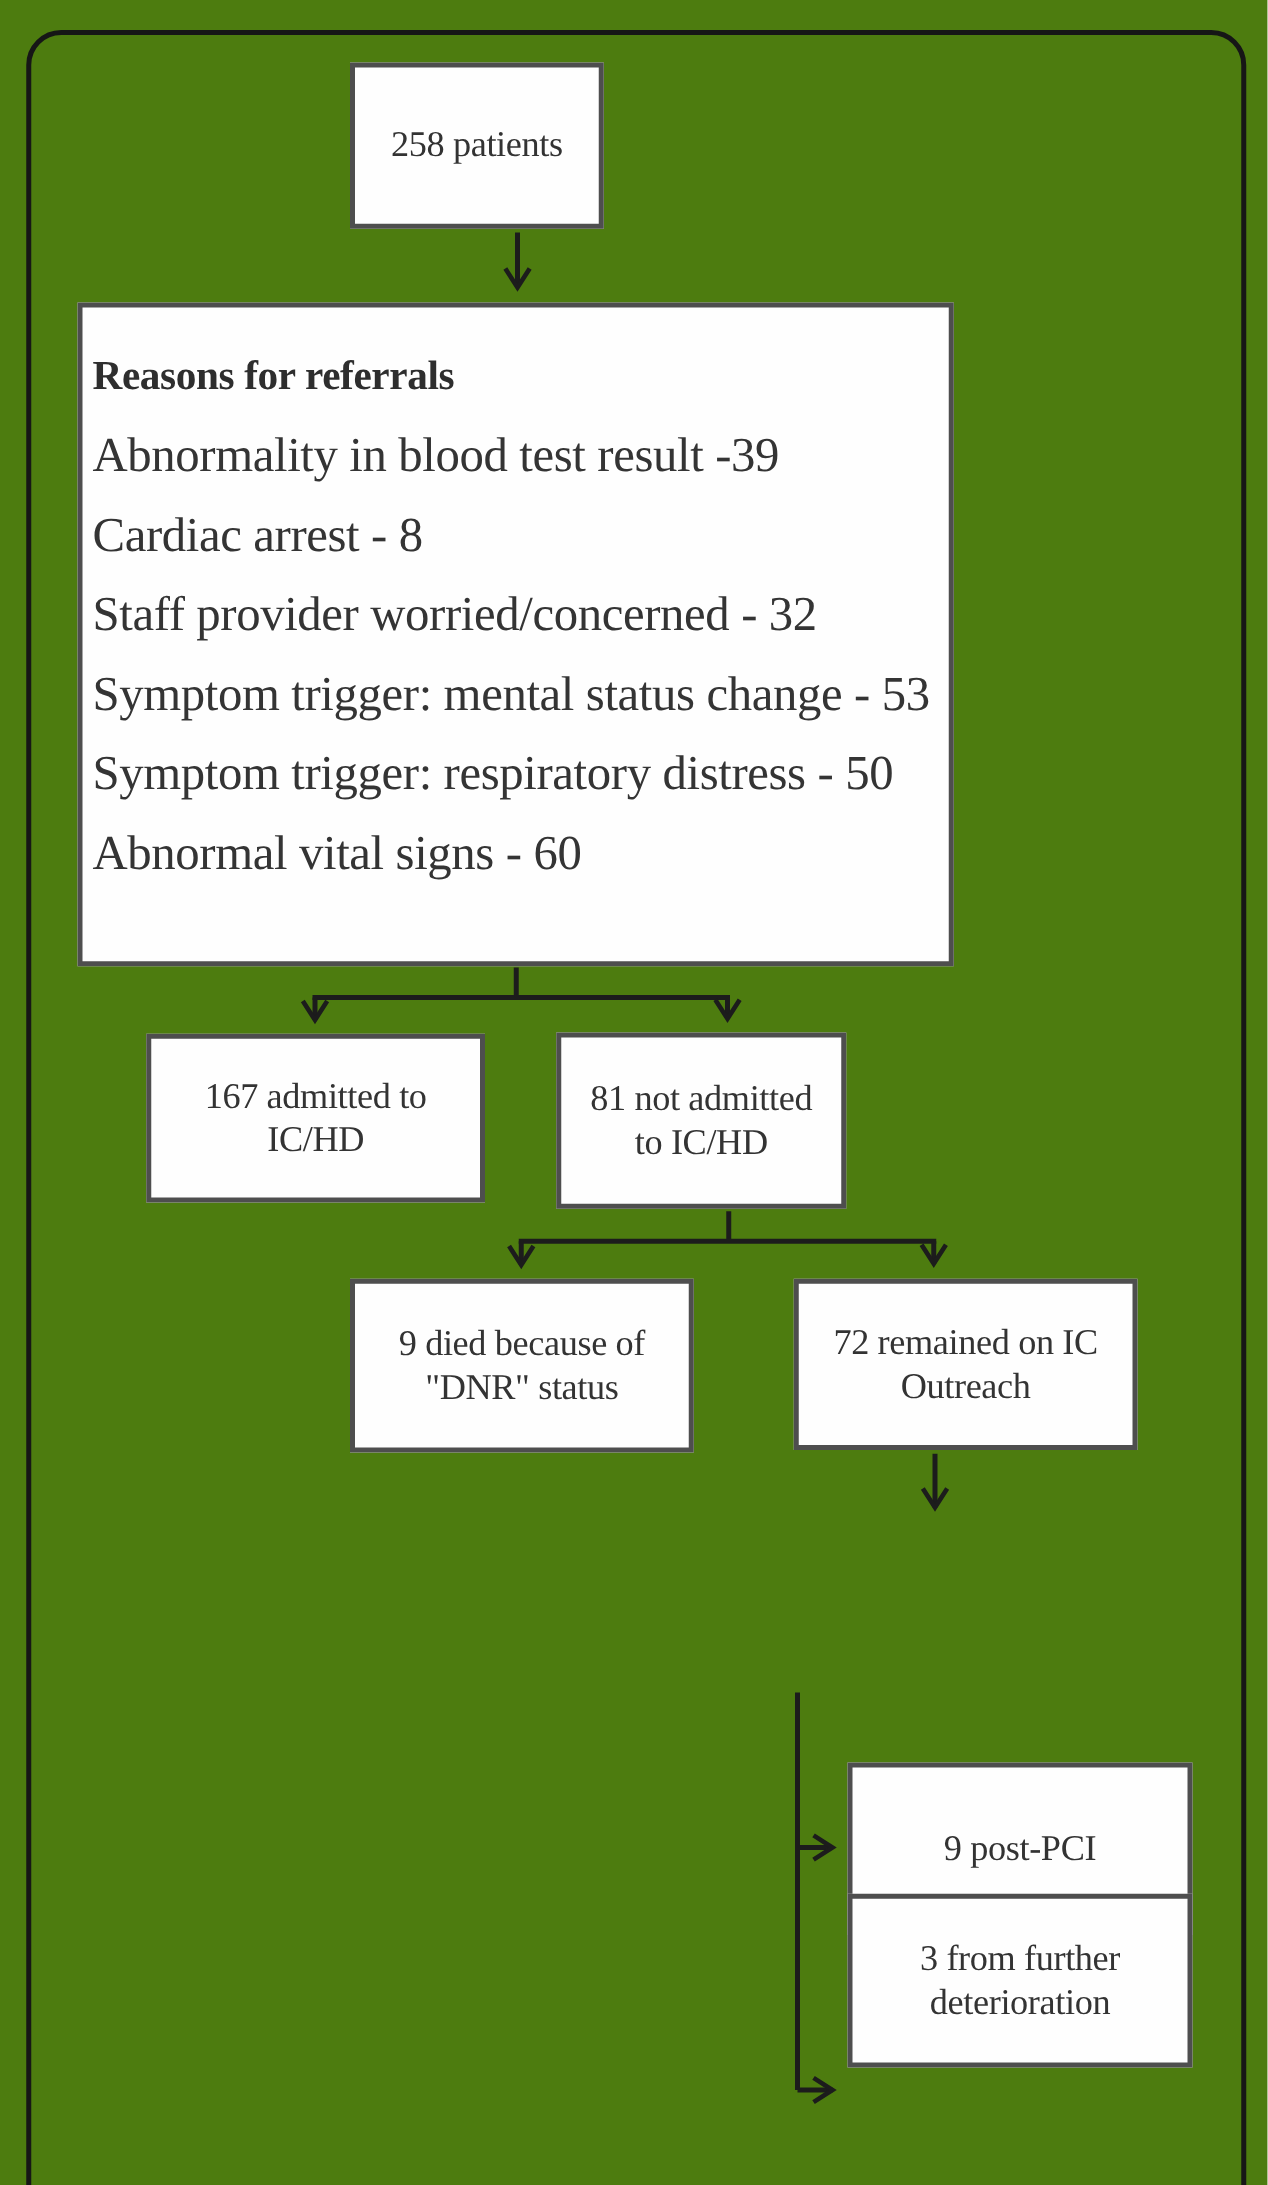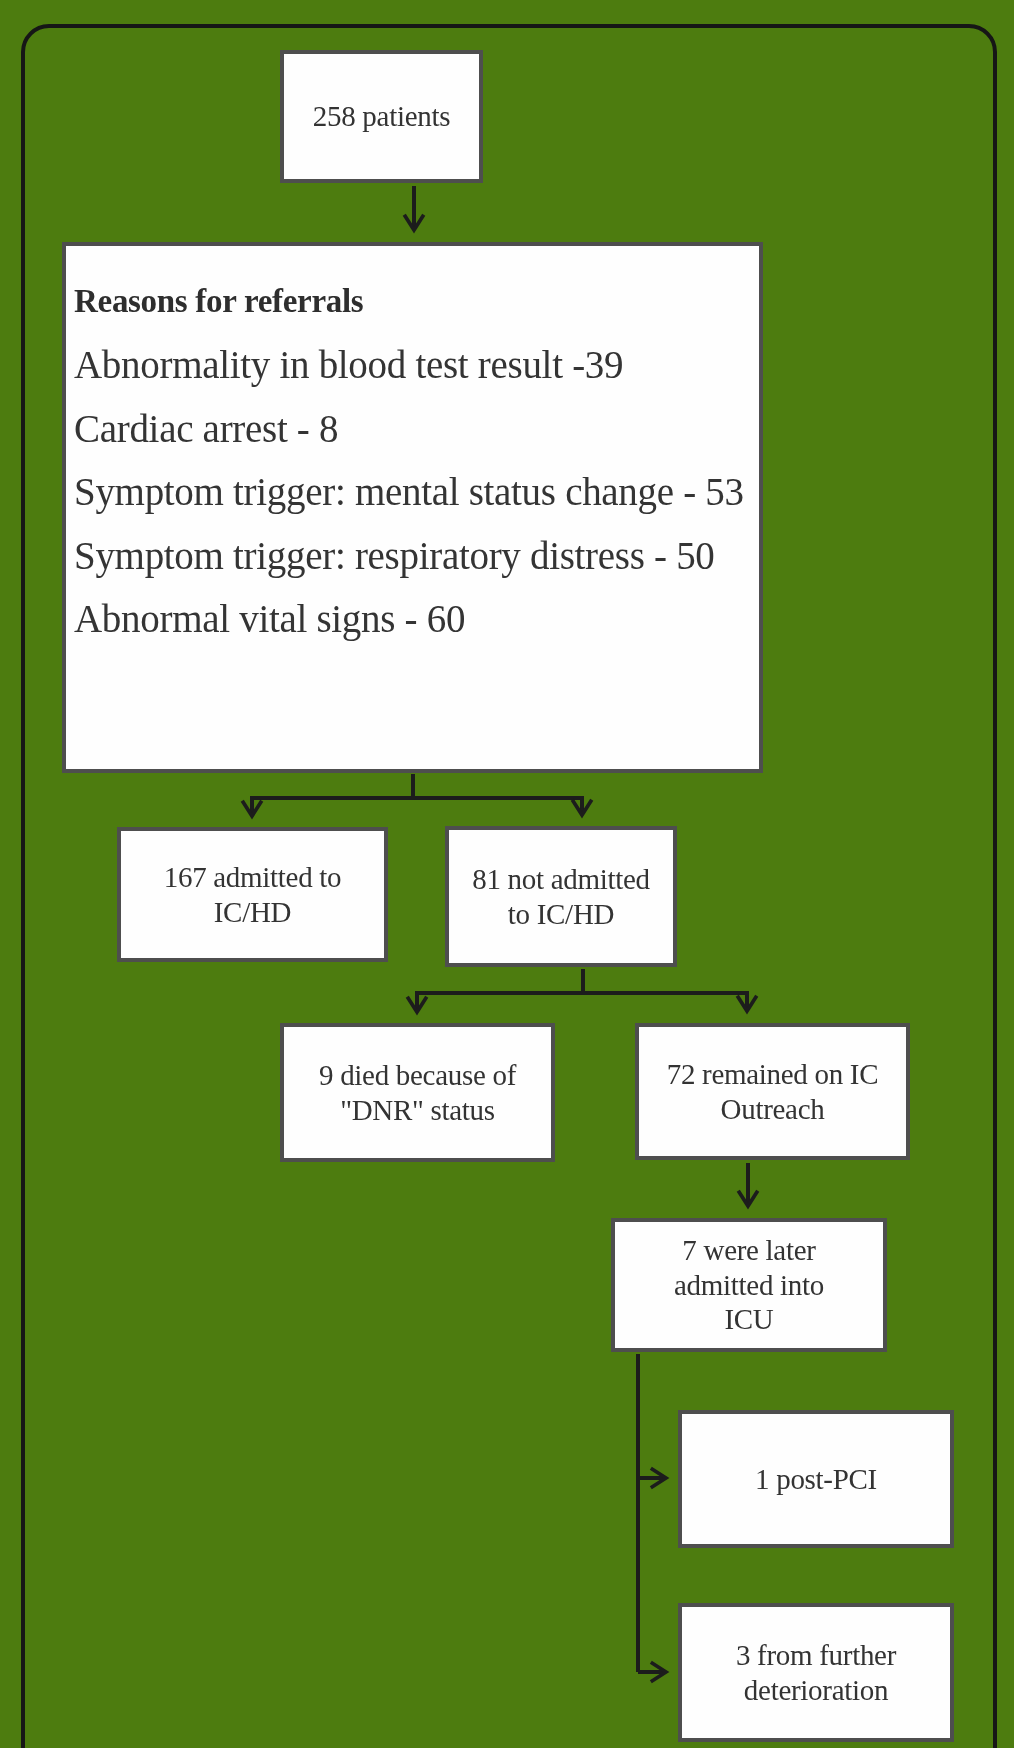--- a/index.html
+++ b/index.html
@@ -30,21 +30,21 @@
   }
   .node-patients   {left:280px;top:50px;  width:203px;height:133px;}
   .node-reasons    {left:62px; top:242px; width:701px;height:531px;
                     display:block;text-align:left;padding:24px 10px 0 8px;}
   .node-admitted   {left:117px;top:827px; width:271px;height:135px;padding:0 14px;text-align:center;}
   .node-notadmitted{left:445px;top:826px; width:232px;height:141px;padding:0 14px;}
   .node-dnr        {left:280px;top:1023px;width:275px;height:139px;padding:0 14px;}
   .node-remained   {left:595px;top:1023px;width:275px;height:137px;padding:0 18px;margin-left:40px;}
   .node-latericu   {left:611px;top:1218px;width:276px;height:134px;padding:0 38px;}
   .node-postpci    {left:678px;top:1410px;width:276px;height:138px;}
-  .node-deterior   {left:678px;top:1603px;width:276px;height:139px;padding:0 32px;}
+  .node-deterior   {left:678px;top:1515px;width:276px;height:139px;padding:0 32px;}
   .reasons-title{
     font-weight:bold;font-size:33px;line-height:63px;color:#2e2e2e;letter-spacing:-0.3px;
   }
   .reason-line{
     font-size:39px;line-height:63.5px;white-space:nowrap;color:#343434;letter-spacing:-0.3px;
   }
 </style>
 </head>
 <body>
 
@@ -79,20 +79,21 @@
   </svg>
 
   <div class="node node-patients">
     <span>258 patients</span>
   </div>
 
   <div class="node node-reasons">
     <div class="reasons-title">Reasons for referrals</div>
     <div class="reason-line">Abnormality in blood test result -39</div>
     <div class="reason-line">Cardiac arrest - 8</div>
+    <div class="reason-line">Staff provider worried/concerned - 32</div>
     <div class="reason-line">Symptom trigger: mental status change - 53</div>
     <div class="reason-line">Symptom trigger: respiratory distress - 50</div>
     <div class="reason-line">Abnormal vital signs - 60</div>
   </div>
 
   <div class="node node-admitted">
     <span>167 admitted to IC/HD</span>
   </div>
 
   <div class="node node-notadmitted">
@@ -100,25 +101,22 @@
   </div>
 
   <div class="node node-dnr">
     <span>9 died because of "DNR" status</span>
   </div>
 
   <div class="node node-remained">
     <span>72 remained on IC Outreach</span>
   </div>
 
-  <div class="node node-latericu">
-    <span>7 were later admitted into ICU</span>
-  </div>
 
   <div class="node node-postpci">
-    <span>1 post-PCI</span>
+    <span>9 post-PCI</span>
   </div>
 
   <div class="node node-deterior">
     <span>3 from further deterioration</span>
   </div>
 
 </div>
 
 </body></html>

